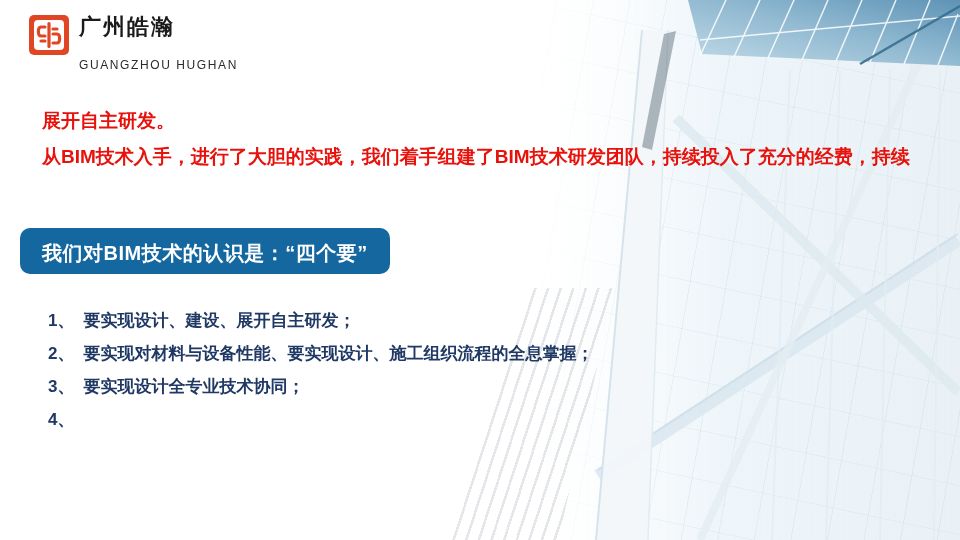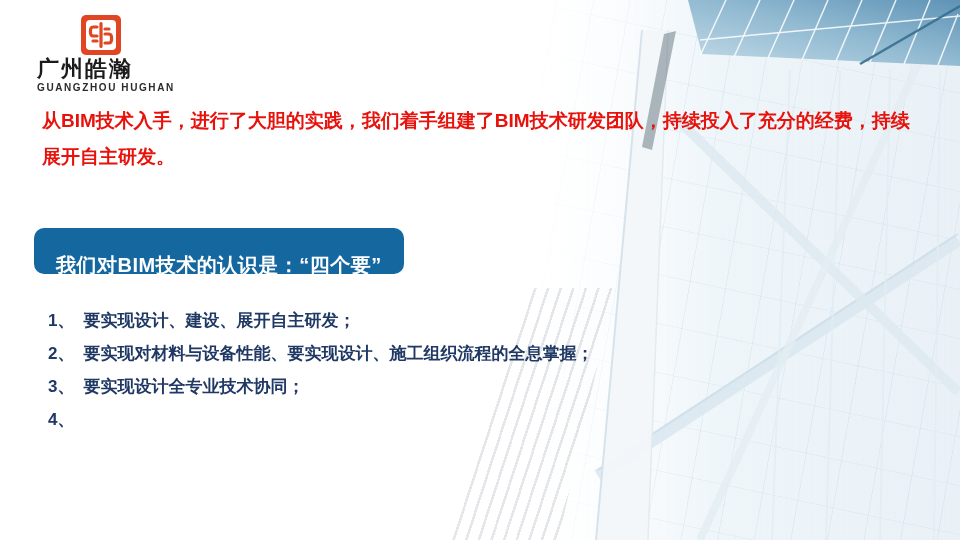--- a/index.html
+++ b/index.html
@@ -31,39 +31,39 @@
   }
   .bg svg{position:absolute;left:0;top:0;width:960px;height:540px;}
   .stripes{
     position:absolute;left:408px;top:288px;width:235px;height:252px;
     background:repeating-linear-gradient(108deg, rgba(203,207,213,.6) 0 2.5px, rgba(255,255,255,0) 2.5px 12px);
     clip-path:polygon(18% 100%, 52% 0%, 88% 0%, 64% 100%);
     opacity:.85;
   }
 
   
-  .logo{position:absolute;left:28px;top:14px;display:flex;align-items:center;flex-direction:column;}
+  .logo{position:absolute;left:28px;top:14px;display:flex;align-items:flex-start;}
   .logo-icon{width:42px;height:42px;display:block;}
   .logo-text{margin-left:9px;}
   .logo-cn{font-size:22px;font-weight:700;color:#1b1b1b;letter-spacing:2px;line-height:26px;}
-  .logo-en{font-size:10px;font-weight:700;color:#2b2b2b;letter-spacing:1.6px;margin-top:0;}
+  .logo-en{font-size:12px;font-weight:400;color:#2b2b2b;letter-spacing:1.6px;margin-top:18px;}
 
   
   .intro{position:absolute;left:42px;top:103px;width:872px;}
   .intro-line{
     color:var(--accent-red);
     font-size:19px;font-weight:700;line-height:36px;
     white-space:nowrap;
   }
 
   
   .banner{
-    position:absolute;left:34px;top:228px;
+    position:absolute;left:20px;top:228px;
     display:inline-block;height:46px;line-height:42px;
-    padding:16px 22px;border-radius:10px;
+    padding:4px 22px;border-radius:10px;
     background:var(--banner-blue);
     color:#ffffff;font-size:20px;font-weight:700;letter-spacing:.5px;
   }
 
   
   .points{position:absolute;left:48px;top:304px;list-style:none;}
   .point{display:flex;line-height:33px;color:var(--navy);font-size:17px;font-weight:700;white-space:nowrap;}
   .point .num{margin-right:9px;}
 </style>
 </head>
@@ -126,22 +126,22 @@
         <path d="M25 15 h4"></path>
       </g>
     </svg>
     <div class="logo-text">
       <div class="logo-cn">广州皓瀚</div>
       <div class="logo-en">GUANGZHOU HUGHAN</div>
     </div>
   </header>
 
   <section class="intro">
+    <div class="intro-line">展开自主研发。</div>
     <div class="intro-line">从BIM技术入手，进行了大胆的实践，我们着手组建了BIM技术研发团队，持续投入了充分的经费，持续</div>
-    <div class="intro-line">展开自主研发。</div>
   </section>
 
   <div class="banner">
     <span>我们对BIM技术的认识是：“四个要”</span>
   </div>
 
   <ul class="points">
     <li class="point">
       <span class="num">1、</span>
       <span class="txt">要实现设计、建设、展开自主研发；</span>

